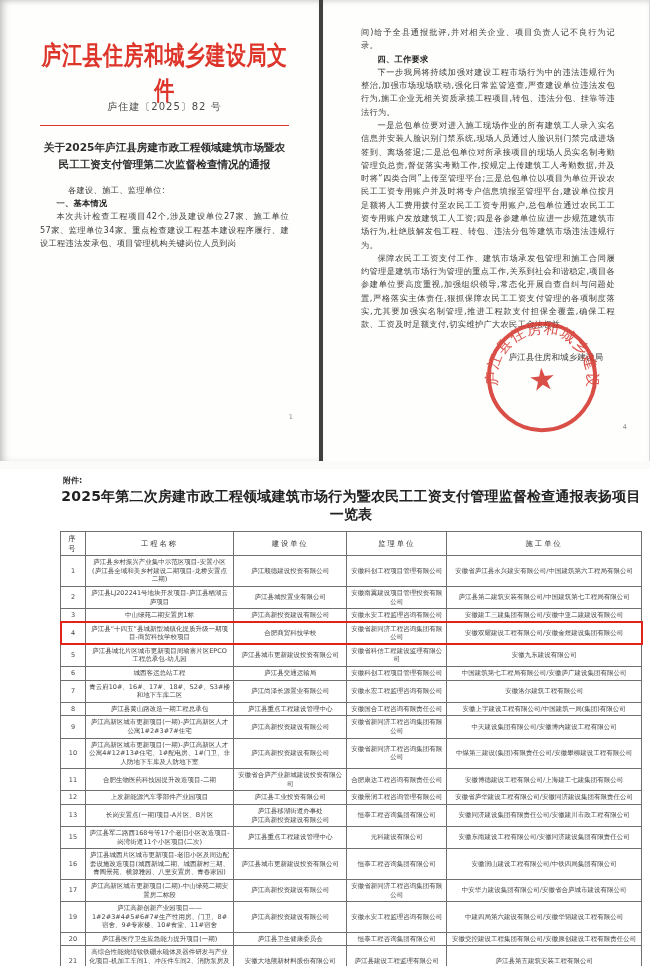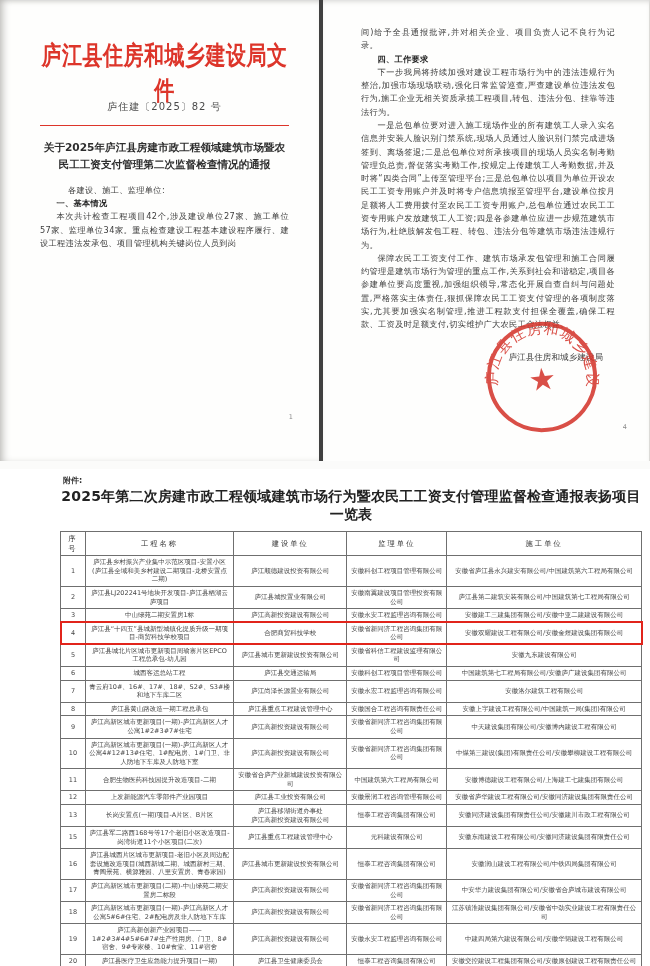--- a/index.html
+++ b/index.html
@@ -184,21 +184,21 @@
             <td>10</td>
             <td>庐江高新区城市更新项目(一期)-庐江高新区人才公寓4#12#13#住宅、1#配电房、1#门卫、非人防地下车库及人防地下室</td>
             <td class="cell-builder">庐江高新投资建设有限公司</td>
             <td>安徽省新同济工程咨询集团有限公司</td>
             <td>中煤第三建设(集团)有限责任公司/安徽攀柳建设工程有限公司</td>
           </tr>
           <tr>
             <td>11</td>
             <td>合肥生物医药科技园提升改造项目-二期</td>
             <td class="cell-builder">安徽省合庐产业新城建设投资有限公司</td>
-            <td>中国建筑第六工程局有限公司</td>
+            <td>合肥康达工程咨询有限责任公司</td>
             <td>安徽博德建设工程有限公司/上海建工七建集团有限公司</td>
           </tr>
           <tr>
             <td>12</td>
             <td>上发新能源汽车零部件产业园项目</td>
             <td class="cell-builder">庐江县工业投资有限公司</td>
             <td>安徽景润工程咨询管理有限公司</td>
             <td>安徽省庐华建设工程有限公司/安徽同济建设集团有限责任公司</td>
           </tr>
           <tr>
@@ -224,27 +224,20 @@
             <td>安徽润山建设工程有限公司/中铁四局集团有限公司</td>
           </tr>
           <tr>
             <td>17</td>
             <td>庐江高新区城市更新项目(二期)-中山绿苑二期安置房二标段</td>
             <td class="cell-builder">庐江高新投资建设有限公司</td>
             <td>安徽省新同济工程咨询集团有限公司</td>
             <td>中安华力建设集团有限公司/安徽省合庐城市建设有限公司</td>
           </tr>
           <tr>
-            <td>18</td>
-            <td>庐江高新区城市更新项目(一期)-庐江高新区人才公寓5#6#住宅、2#配电房及非人防地下车库</td>
-            <td class="cell-builder">庐江高新投资建设有限公司</td>
-            <td>安徽省新同济工程咨询集团有限公司</td>
-            <td>江苏镇淮建设集团有限公司/安徽省中劲实业建设工程有限责任公司</td>
-          </tr>
-          <tr>
             <td>19</td>
             <td>庐江高新创新产业园项目——1#2#3#4#5#6#7#生产性用房、门卫、8#宿舍、9#专家楼、10#食堂、11#宿舍</td>
             <td class="cell-builder">庐江高新投资建设有限公司</td>
             <td>安徽永安工程监理咨询有限公司</td>
             <td>中建四局第六建设有限公司/安徽华韬建设工程有限公司</td>
           </tr>
           <tr>
             <td>20</td>
             <td>庐江县医疗卫生应急能力提升项目(一期)</td>
             <td class="cell-builder">庐江县卫生健康委员会</td>

